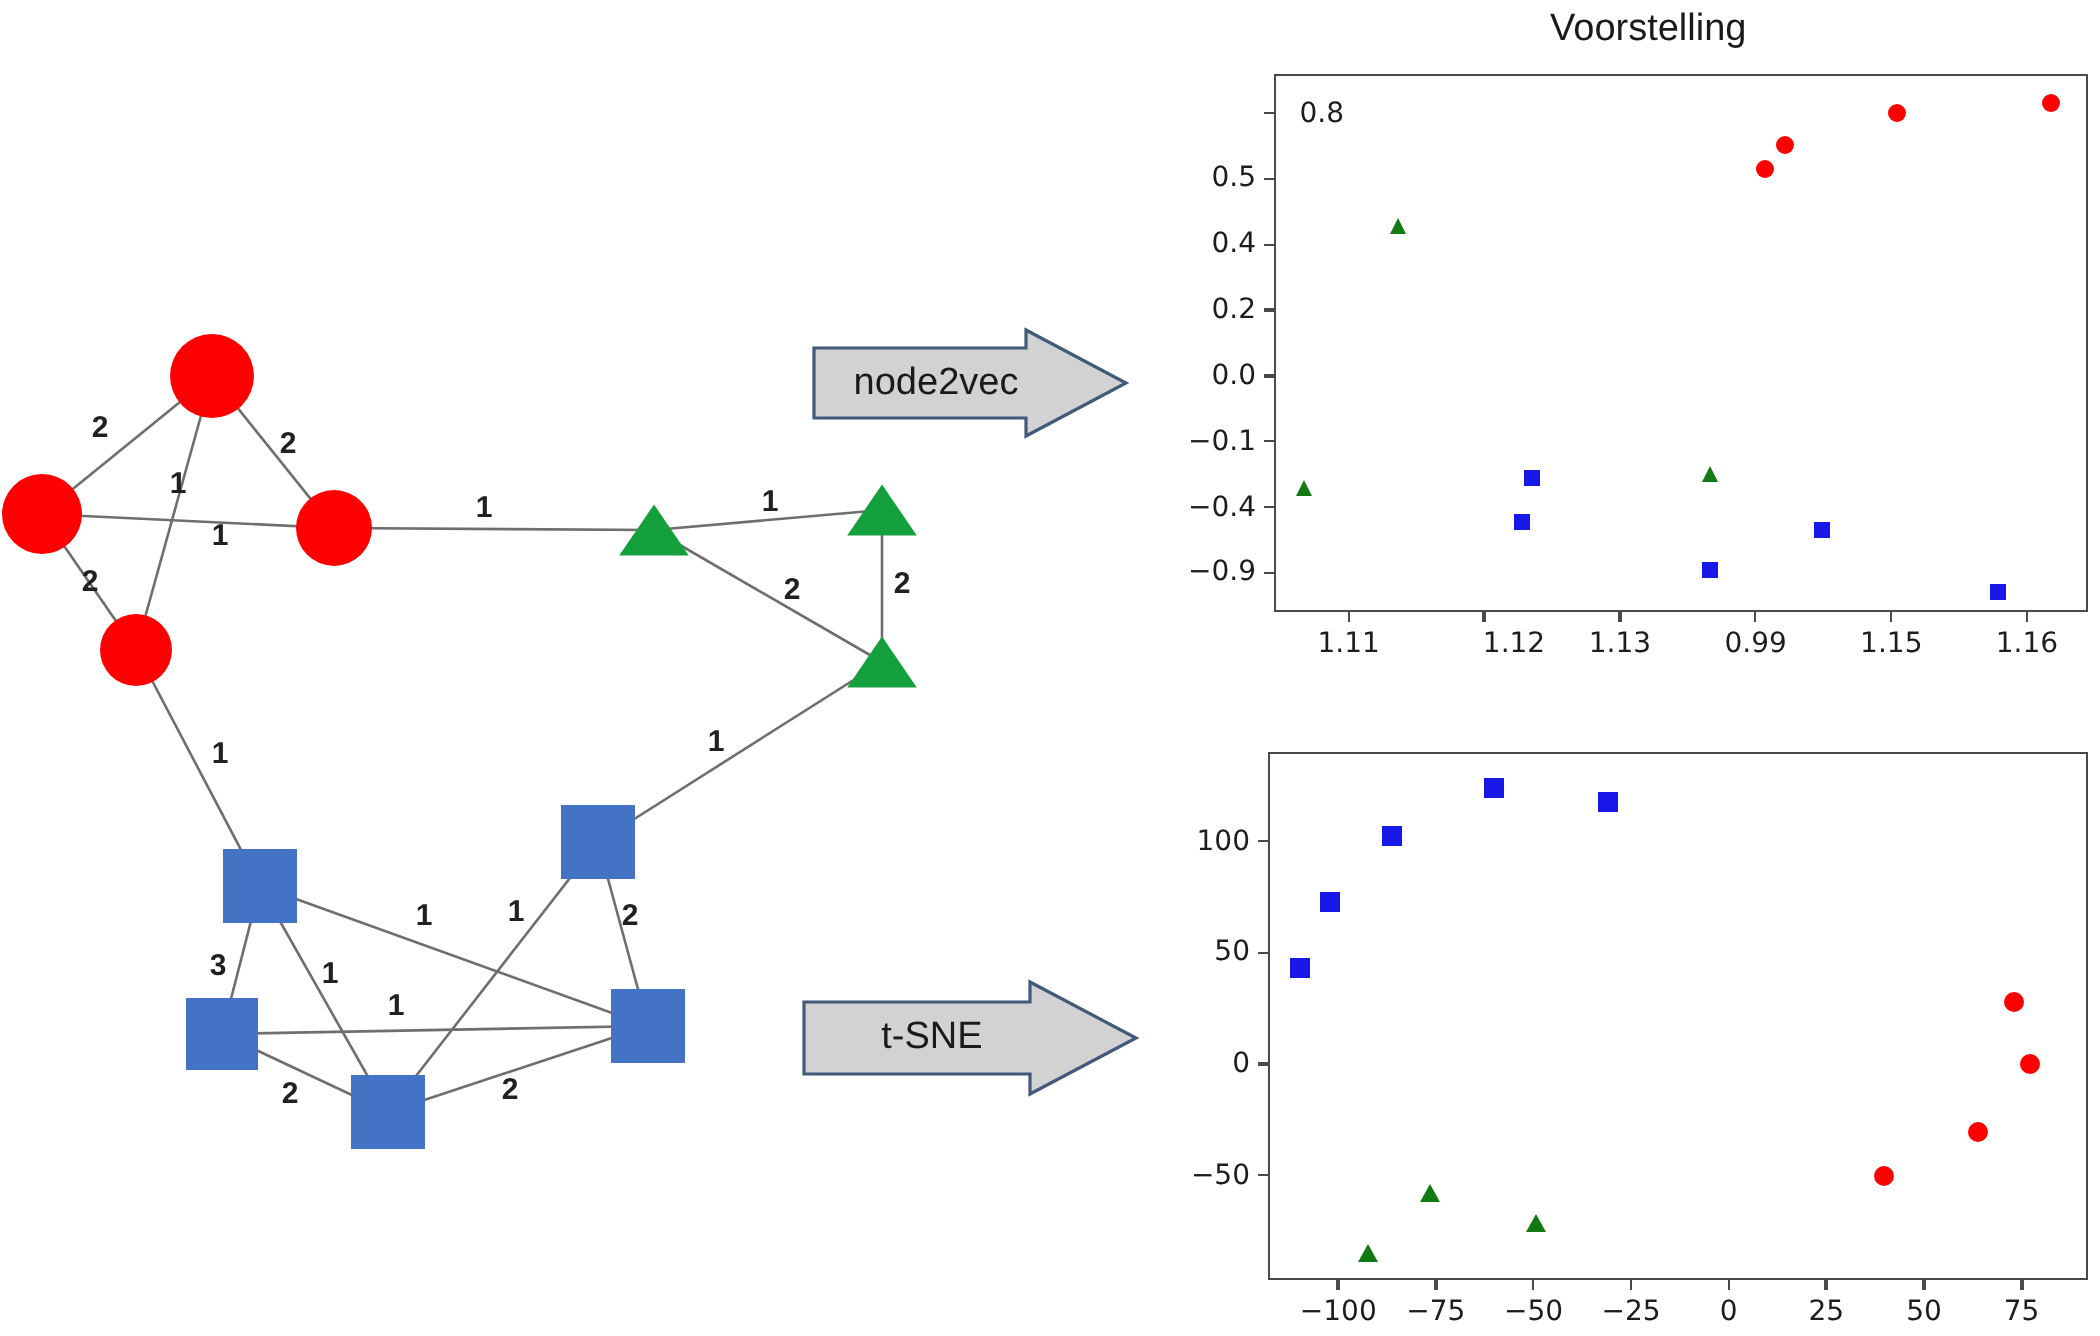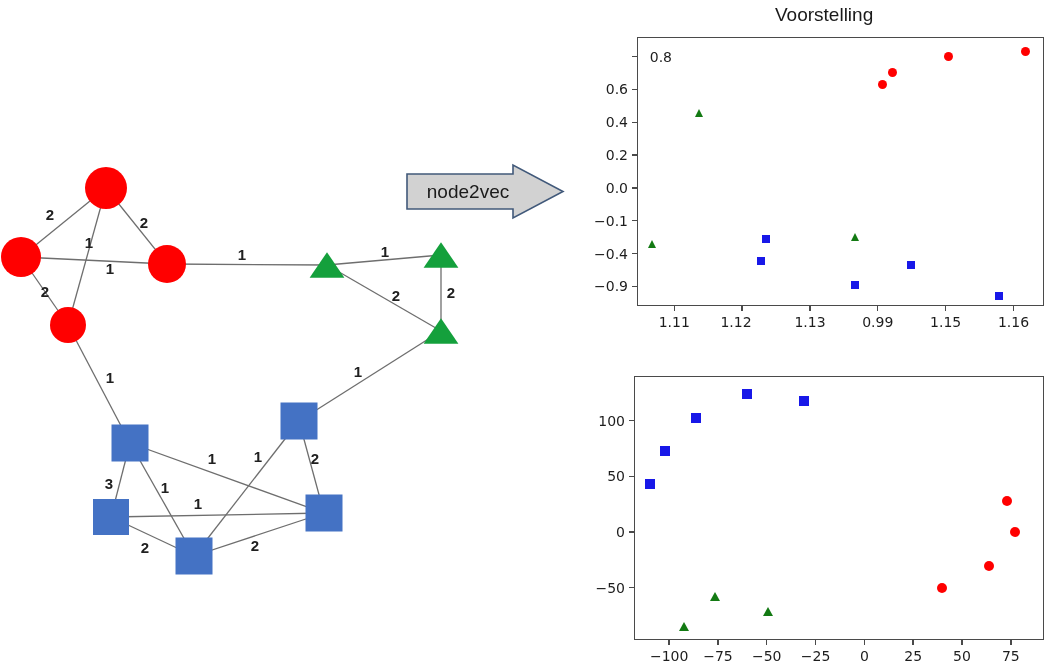--- a/index.html
+++ b/index.html
@@ -132,28 +132,34 @@
       </div>
   </div>
 
   <div class="arrow-wrap" id="arrow-0" style="left:405px; top:163px; width:160px; height:57px;">
     <svg width="160" height="57">
       <polygon points="2,11 108,11 108,2 158,28.5 108,55 108,46 2,46" fill="#D2D2D2" stroke="#41597A" stroke-width="1.6"></polygon>
     </svg>
     <div class="arrow-label" style="left:63px; top:29px;">node2vec</div>
   </div>
 
+  <div class="arrow-wrap" id="arrow-1" style="left:400px; top:489px; width:170px; height:60px;">
+    <svg width="170" height="60">
+      <polygon points="2,12 115,12 115,2 168,30 115,58 115,48 2,48" fill="#D2D2D2" stroke="#41597A" stroke-width="1.6"></polygon>
+    </svg>
+    <div class="arrow-label" style="left:66px; top:30px;">t-SNE</div>
+  </div>
 
   <div class="chart" id="chart-0" style="left:637px; top:37px; width:407px; height:269px;">
     <div class="plot-box" style="left:0; top:0; width:407px; height:269px;"></div>
     <div class="axes">
         <div class="tick-mark tick-x" style="left: 36.6083px; top: 269px;"></div>
         <div class="tick-label tick-label-x" style="left: 37.3083px; top: 277px;">1.11</div>
         <div class="tick-mark tick-x" style="left: 104.442px; top: 269px;"></div>
-        <div class="tick-label tick-label-x" style="left: 99px; top: 277px;">1.12</div>
+        <div class="tick-label tick-label-x" style="left: 120px; top: 277px;">1.12</div>
         <div class="tick-mark tick-x" style="left: 172.275px; top: 269px;"></div>
         <div class="tick-label tick-label-x" style="left: 172.975px; top: 277px;">1.13</div>
         <div class="tick-mark tick-x" style="left: 240.108px; top: 269px;"></div>
         <div class="tick-label tick-label-x" style="left: 240.808px; top: 277px;">0.99</div>
         <div class="tick-mark tick-x" style="left: 307.942px; top: 269px;"></div>
         <div class="tick-label tick-label-x" style="left: 308.642px; top: 277px;">1.15</div>
         <div class="tick-mark tick-x" style="left: 375.775px; top: 269px;"></div>
         <div class="tick-label tick-label-x" style="left: 376.475px; top: 277px;">1.16</div>
         <div class="tick-mark tick-y" style="left: -5px; top: 248.617px;"></div>
         <div class="tick-label tick-label-y" style="left: -9px; top: 249.317px;">−0.9</div>
@@ -161,21 +167,21 @@
         <div class="tick-label tick-label-y" style="left: -9px; top: 216.512px;">−0.4</div>
         <div class="tick-mark tick-y" style="left: -5px; top: 183.007px;"></div>
         <div class="tick-label tick-label-y" style="left: -9px; top: 183.707px;">−0.1</div>
         <div class="tick-mark tick-y" style="left: -5px; top: 150.202px;"></div>
         <div class="tick-label tick-label-y" style="left: -9px; top: 150.902px;">0.0</div>
         <div class="tick-mark tick-y" style="left: -5px; top: 117.398px;"></div>
         <div class="tick-label tick-label-y" style="left: -9px; top: 118.098px;">0.2</div>
         <div class="tick-mark tick-y" style="left: -5px; top: 84.5927px;"></div>
         <div class="tick-label tick-label-y" style="left: -9px; top: 85.2927px;">0.4</div>
         <div class="tick-mark tick-y" style="left: -5px; top: 51.7878px;"></div>
-        <div class="tick-label tick-label-y" style="left: -9px; top: 52.4878px;">0.6</div>
+        <div class="tick-label tick-label-y" style="left: -9px; top: 52.4878px;">0.5</div>
         <div class="tick-mark tick-y" style="left: -5px; top: 18.9829px;"></div>
         <div class="tick-label tick-label-y" style="left: -9px; top: 19.6829px; margin-left: 44px;">0.8</div>
       </div>
     <div class="points">
         <div class="pt pt-circle" style="left: 241.057px; top: 43.0671px; width: 9px; height: 9px; background: rgb(255, 0, 0);"></div>
         <div class="pt pt-circle" style="left: 250.553px; top: 30.7652px; width: 9px; height: 9px; background: rgb(255, 0, 0);"></div>
         <div class="pt pt-circle" style="left: 306.855px; top: 15.1829px; width: 9px; height: 9px; background: rgb(255, 0, 0);"></div>
         <div class="pt pt-circle" style="left: 384.185px; top: 9.77012px; width: 9px; height: 9px; background: rgb(255, 0, 0);"></div>
         <div class="pt" style="left: 58.125px; top: 72.1994px; width: 0px; height: 0px; border-left: 4.96px solid transparent; border-right: 4.96px solid transparent; border-bottom: 8.4px solid rgb(19, 122, 19);"></div>
         <div class="pt" style="left: 11.32px; top: 202.763px; width: 0px; height: 0px; border-left: 4.96px solid transparent; border-right: 4.96px solid transparent; border-bottom: 8.4px solid rgb(19, 122, 19);"></div>

